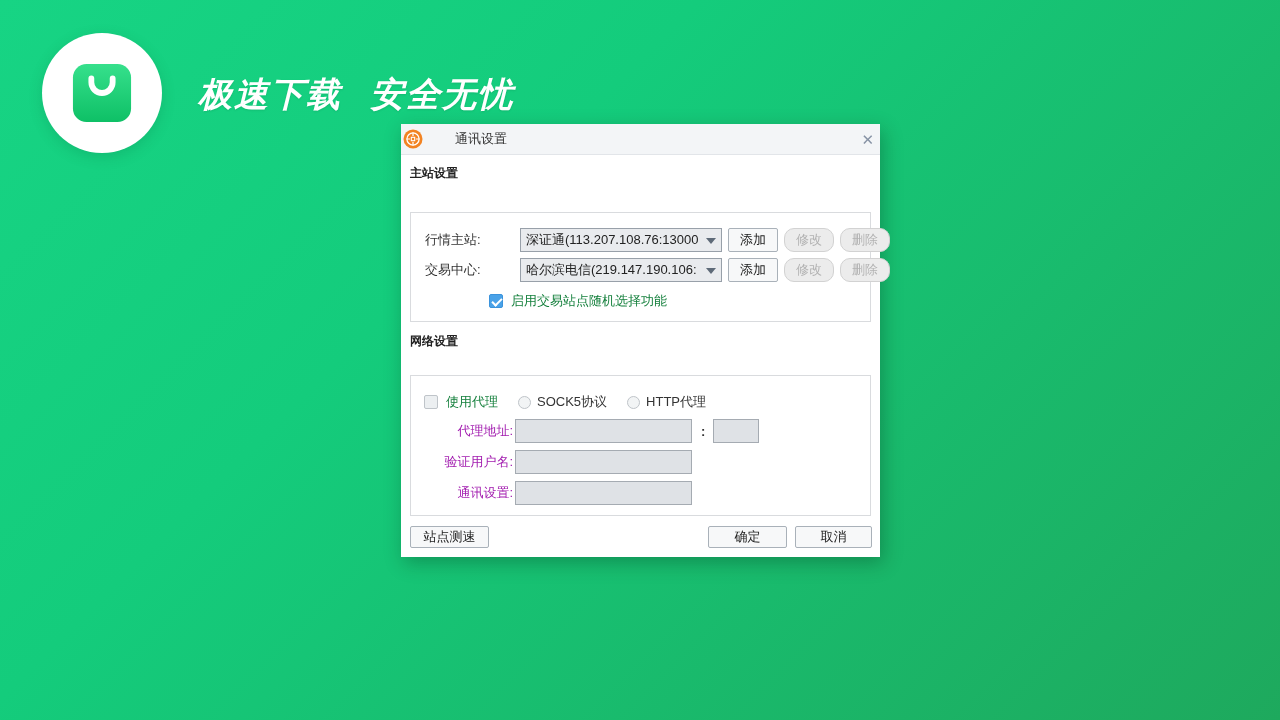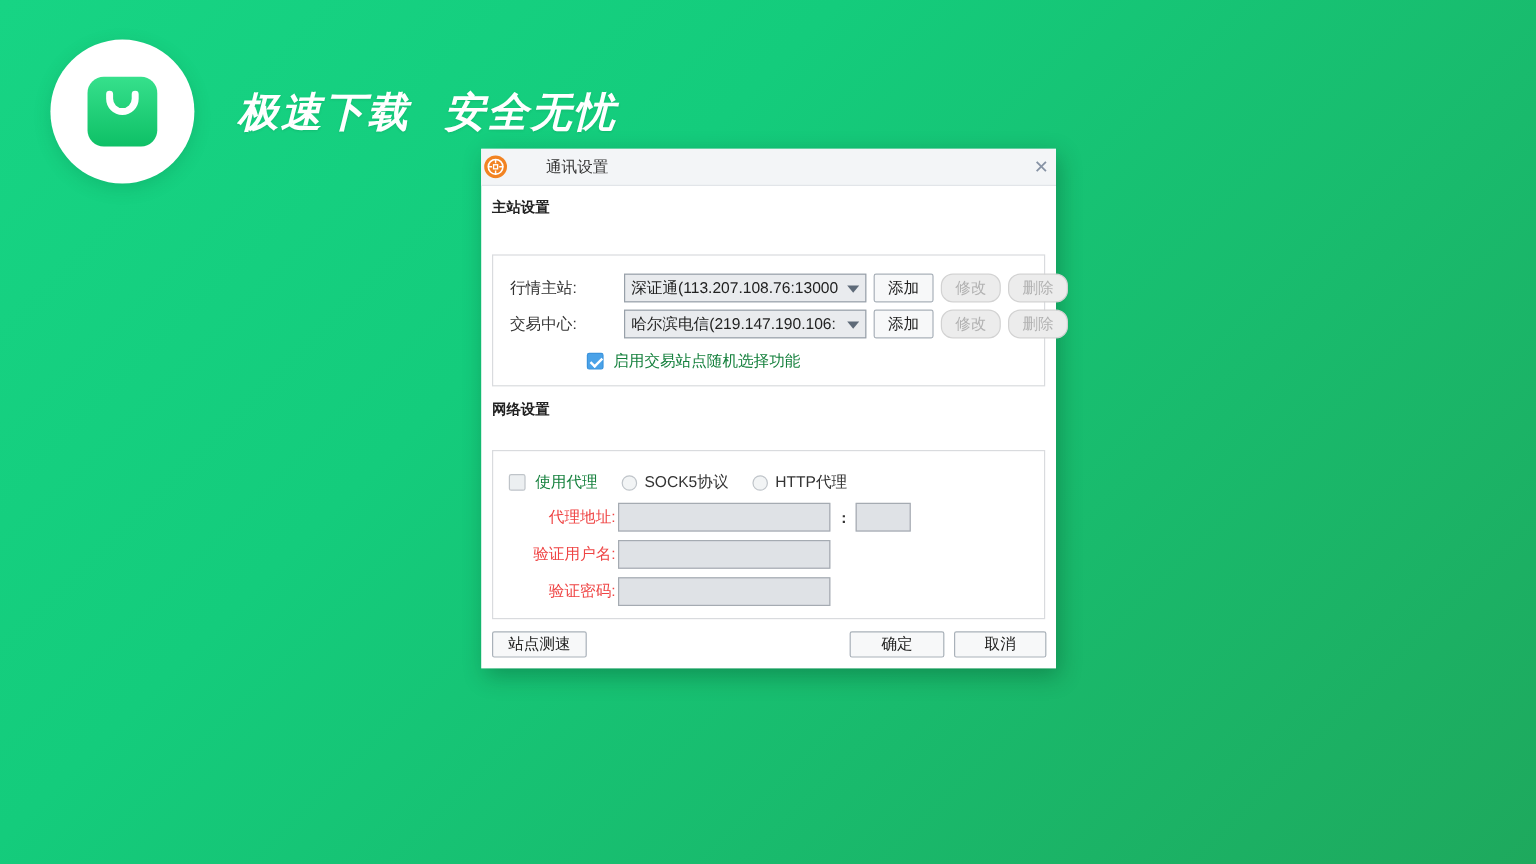--- a/index.html
+++ b/index.html
@@ -79,21 +79,21 @@
   .proxyrow{position:absolute;left:13px;top:17px;display:flex;align-items:center;font-size:13px;color:#333;}
   .radio{
     width:13px;height:13px;border-radius:50%;box-sizing:border-box;
     background:#f2f4f5;border:1px solid #bfc4c9;margin-left:20px;
   }
   .rlabel{margin-left:6px;}
   .frow{position:absolute;left:6px;display:flex;align-items:center;height:24px;}
   .frow.f1{top:43px;}
   .frow.f2{top:74px;}
   .frow.f3{top:105px;}
-  .flabel{width:96px;text-align:right;font-size:13px;color:#ef4444;}
+  .flabel{width:96px;text-align:right;font-size:13px;color:#a21caf;}
   .finput{
     margin-left:2px;width:167px;height:22px;box-sizing:content-box;
     background:#dfe2e6;border:1px solid #a5abb2;font-family:inherit;font-size:13px;padding:0 4px;color:#333;
   }
   .finput.port{width:36px;margin-left:0;}
   .colon{margin:0 8px 0 9px;font-weight:bold;color:#333;}
   
   .fbtn{
     position:absolute;height:22px;border:1px solid #a9b1b9;background:#f7f8f9;
     font-size:13px;color:#222;border-radius:2px;font-family:inherit;padding:0;
@@ -180,21 +180,21 @@
       <span class="flabel">代理地址:</span>
       <input class="finput" type="text" value="" style="">
       <span class="colon">:</span>
       <input class="finput port" type="text" value="" style="">
     </div>
     <div class="frow f2">
       <span class="flabel">验证用户名:</span>
       <input class="finput" type="text" value="" style="">
     </div>
     <div class="frow f3">
-      <span class="flabel">验证密码:</span>
+      <span class="flabel">通讯设置:</span>
       <input class="finput" type="text" value="" style="">
     </div>
   </div>
 
   <button class="fbtn speed">站点测速</button>
   <button class="fbtn ok">确定</button>
   <button class="fbtn cancel">取消</button>
 
 </div>
 

